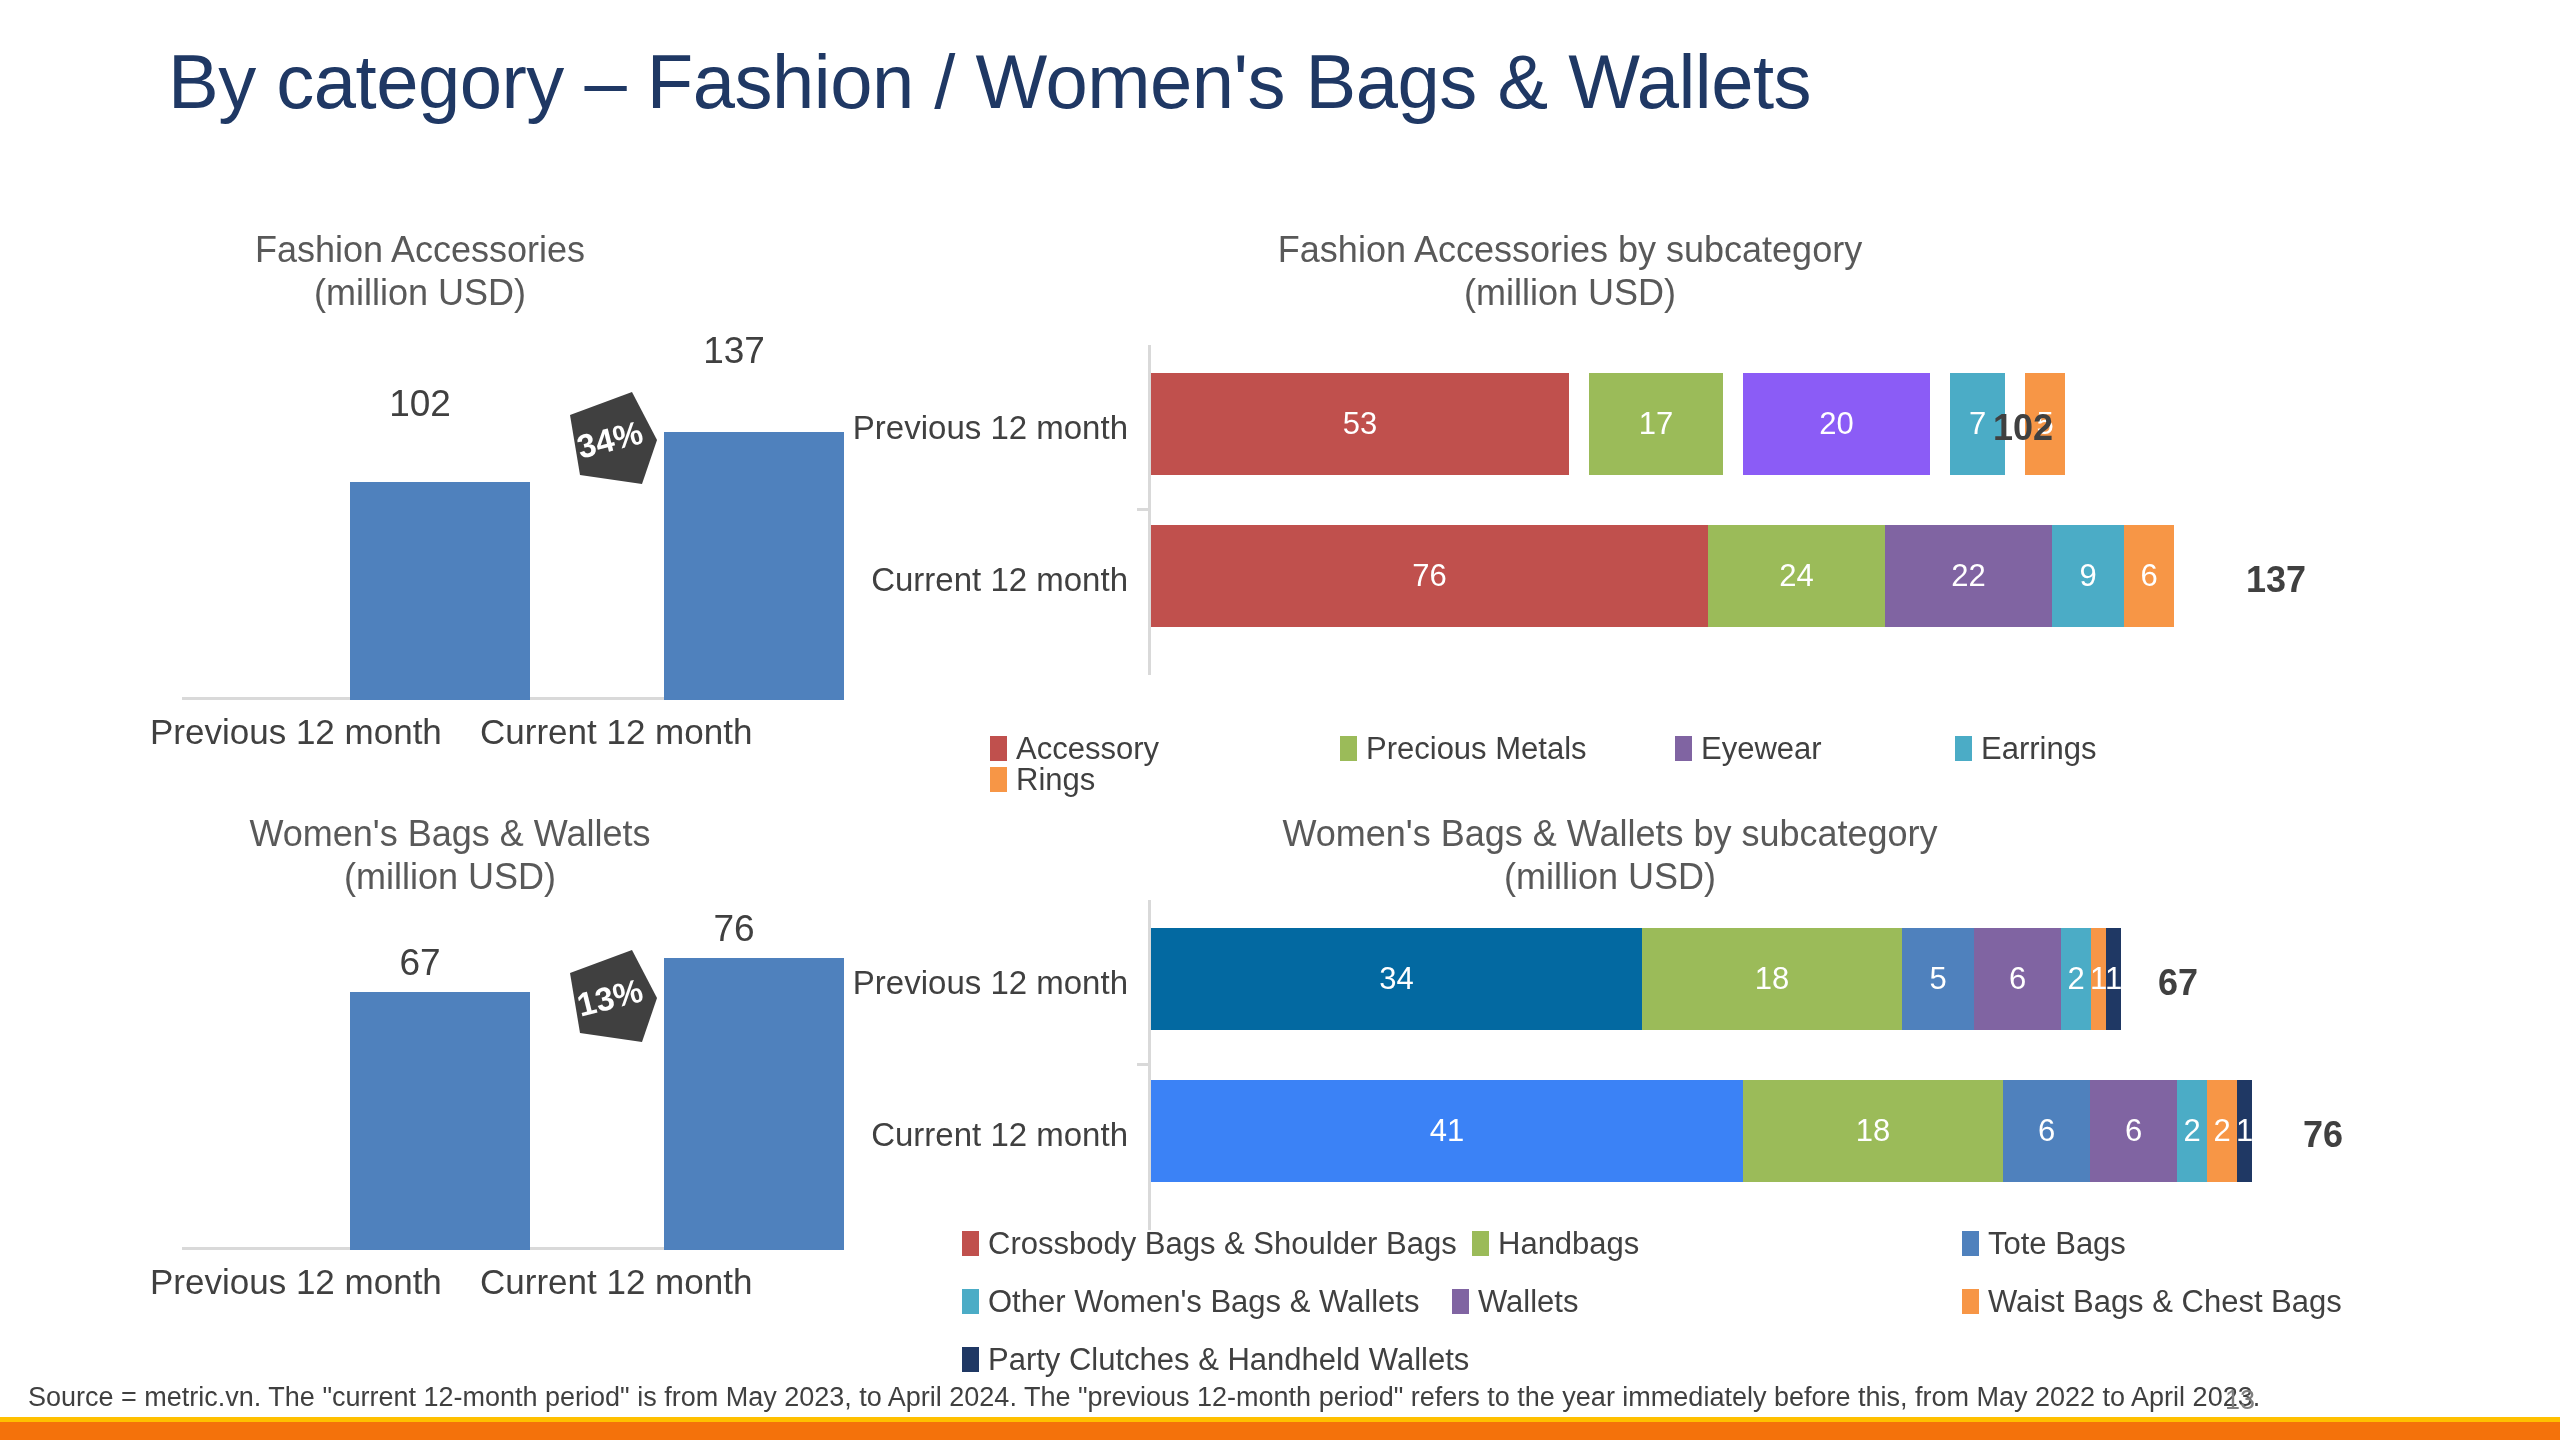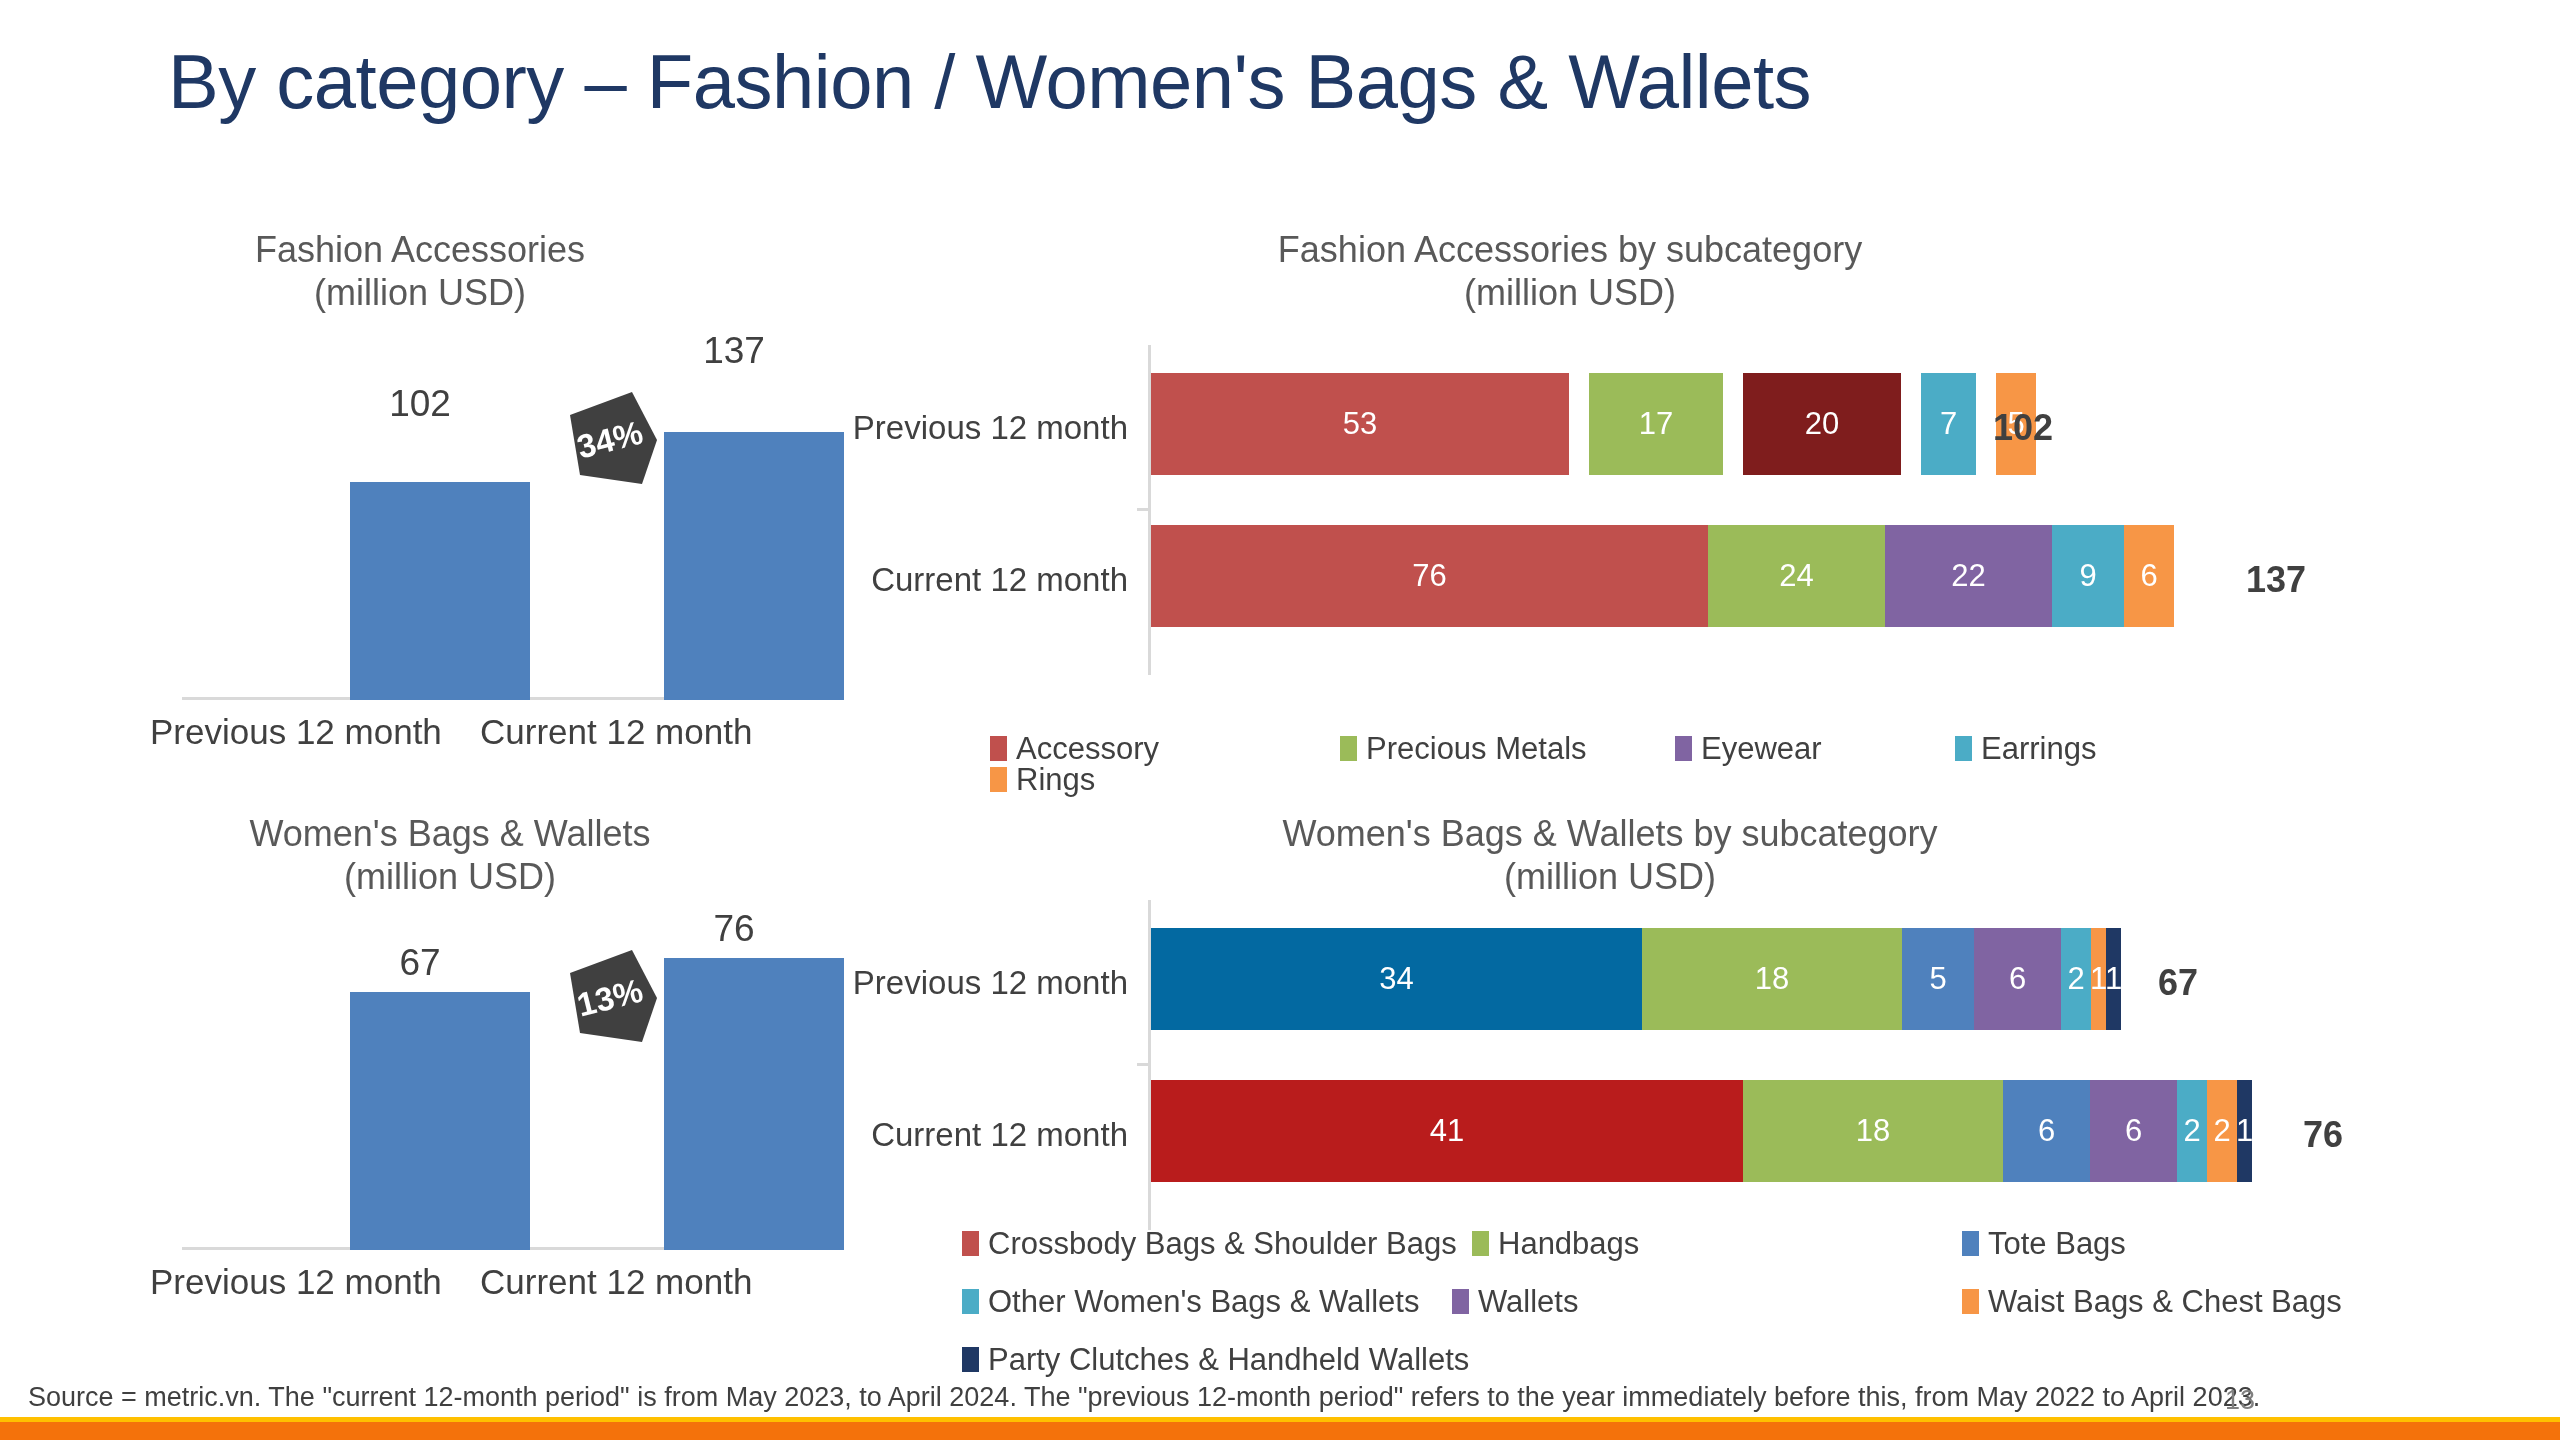--- a/index.html
+++ b/index.html
@@ -116,21 +116,21 @@
     <div>(million USD)</div>
   </div>
   <div class="stack" style="left:1148px;top:345px;width:1300px;height:330px;">
     <div class="vaxis" style="left:0;top:0;height:330px;"></div>
     <div class="vtick" style="left:-11px;top:163px;"></div>
 
     <div class="srowlabel" style="left:-300px;top:64px;width:280px;">Previous 12 month</div>
     <div class="srow" style="left:3px;top:28px;height:102px;gap:20px;">
       <div class="seg" style="width:418px;background:#C0504D;">53</div>
       <div class="seg" style="width:134px;background:#9BBB59;">17</div>
-      <div class="seg" style="width:158px;background:#7f1d1d;">20</div>
+      <div class="seg" style="width:187px;background:#8b5cf6;">20</div>
       <div class="seg" style="width:55px;background:#4BACC6;">7</div>
       <div class="seg" style="width:40px;background:#F79646;">5</div>
     </div>
     <div class="stotal" style="left:845px;top:62px;">102</div>
 
     <div class="srowlabel" style="left:-300px;top:216px;width:280px;">Current 12 month</div>
     <div class="srow" style="left:3px;top:180px;height:102px;">
       <div class="seg" style="width:557px;background:#C0504D;">76</div>
       <div class="seg" style="width:177px;background:#9BBB59;">24</div>
       <div class="seg" style="width:167px;background:#8064A2;">22</div>
@@ -198,21 +198,21 @@
       <div class="seg" style="width:72px;background:#4F81BD;">5</div>
       <div class="seg" style="width:87px;background:#8064A2;">6</div>
       <div class="seg" style="width:30px;background:#4BACC6;">2</div>
       <div class="seg" style="width:15px;background:#F79646;">1</div>
       <div class="seg" style="width:15px;background:#1F3864;">1</div>
     </div>
     <div class="stotal" style="left:1010px;top:62px;">67</div>
 
     <div class="srowlabel" style="left:-300px;top:216px;width:280px;">Current 12 month</div>
     <div class="srow" style="left:3px;top:180px;height:102px;">
-      <div class="seg" style="width:592px;background:#b91c1c;">41</div>
+      <div class="seg" style="width:592px;background:#3b82f6;">41</div>
       <div class="seg" style="width:260px;background:#9BBB59;">18</div>
       <div class="seg" style="width:87px;background:#4F81BD;">6</div>
       <div class="seg" style="width:87px;background:#8064A2;">6</div>
       <div class="seg" style="width:30px;background:#4BACC6;">2</div>
       <div class="seg" style="width:30px;background:#F79646;">2</div>
       <div class="seg" style="width:15px;background:#1F3864;">1</div>
     </div>
     <div class="stotal" style="left:1155px;top:214px;">76</div>
   </div>
 

